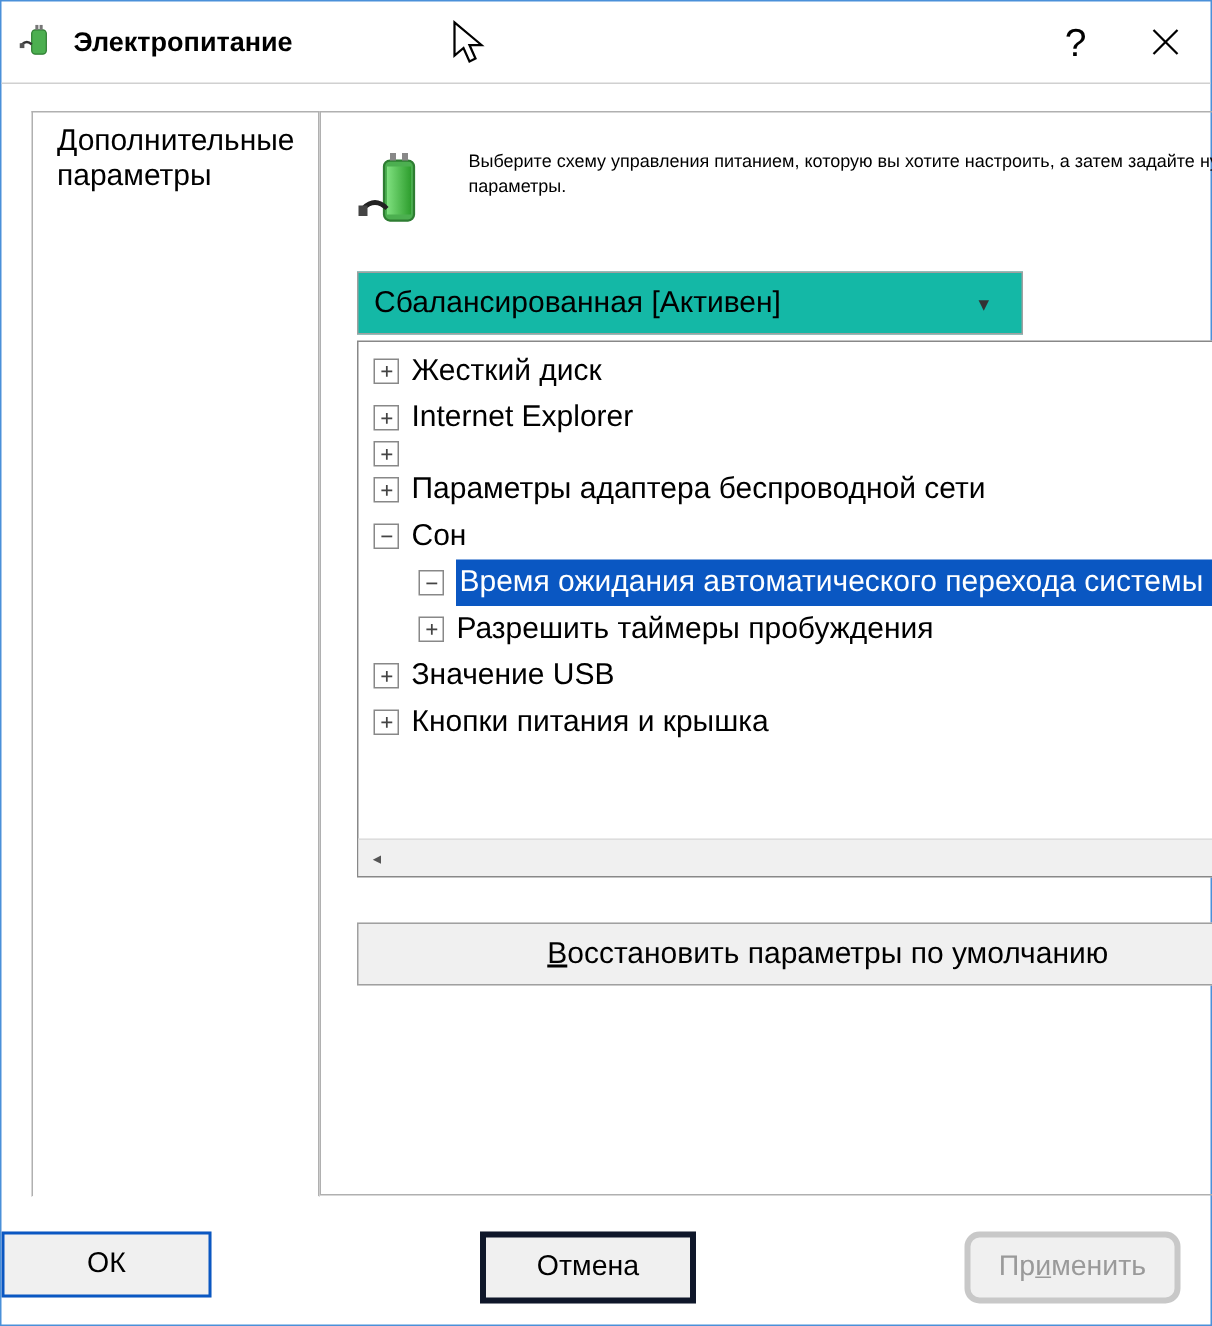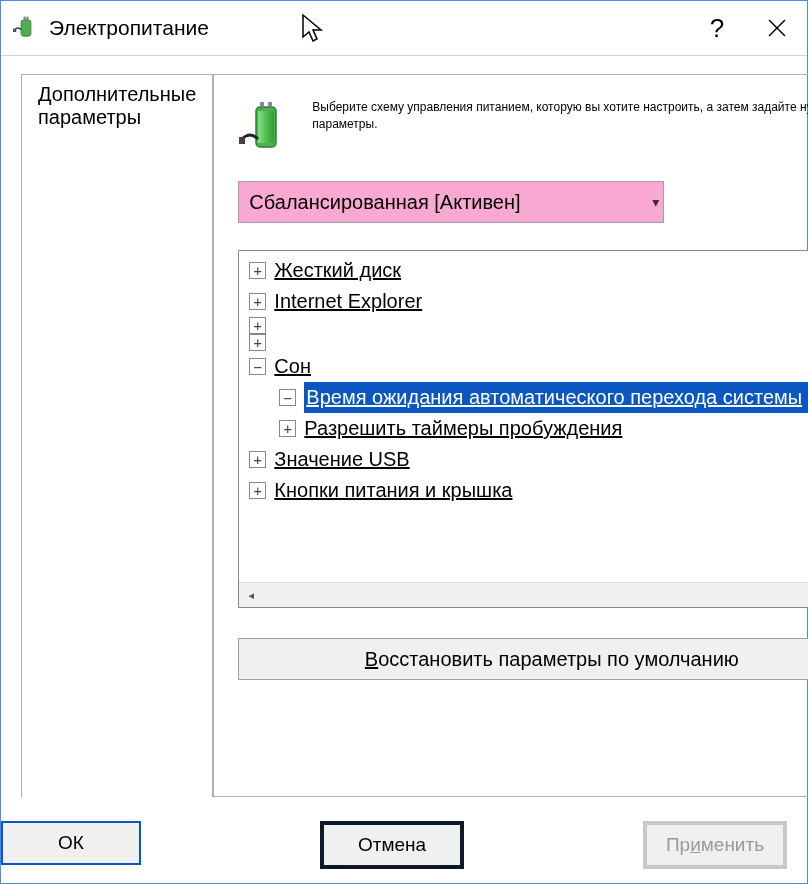--- a/index.html
+++ b/index.html
@@ -26,23 +26,24 @@
   padding: 0 0 0 12px;
   border-bottom: 1px solid #d0d0d0;
 }
 .title-icon {
   width: 26px;
   height: 26px;
   margin-right: 10px;
   flex: 0 0 auto;
 }
 .title-text {
-  font-size: 21px;
+  font-size: 18px;
   color: #000;
   flex: 1;
+  font-weight: bold;
 }
 .title-buttons {
   display: flex;
   align-items: center;
   height: 100%;
 }
 .title-btn {
   width: 60px;
   height: 54px;
   display: flex;
@@ -97,24 +98,24 @@
   font-size: 12px;
   line-height: 1.4;
   color: #000;
 }
 .scheme-select {
   width: 410px;
   height: 40px;
   border: 1px solid #a0a0a0;
   display: flex;
   align-items: center;
-  padding: 0 4px 0 10px;
+  padding: 0 22px 0 10px;
   font-size: 20px;
-  margin-bottom: 27px;
-  background: #f9a8d4;
+  margin-bottom: 4px;
+  background: #14b8a6;
   justify-content: space-between;
   cursor: pointer;
 }
 .scheme-select .chev {
   font-size: 14px;
   color: #333;
 }
 .tree-wrap {
   border: 1px solid #888;
   height: 356px;
@@ -145,21 +146,21 @@
   display: inline-flex;
   align-items: center;
   justify-content: center;
   font-size: 14px;
   line-height: 1;
   margin-right: 8px;
   color: #444;
   flex: 0 0 auto;
   font-family: monospace;
 }
-.tree-row .label { color: #000; text-decoration: underline; }
+.tree-row .label { color: #000; }
 .tree .lvl0 { padding-left: 4px; }
 .tree .lvl1 { padding-left: 34px; }
 .tree .lvl2 { padding-left: 66px; }
 .tree-row.selected .label {
   background: #0a57c2;
   color: #ffffff;
   padding: 0 4px 0 2px;
   display: inline-block;
   width: 550px;
   overflow: hidden;
@@ -241,20 +242,21 @@
   justify-content: center;
   font-size: 19px;
   cursor: pointer;
 }
 .btn.primary {
   border: 2px solid #0a57c2;
 }
 .btn.disabled {
   color: #9a9a9a;
   border-color: #c8c8c8;
+  border-radius: 10px;
 }
 .cursor-overlay {
   position: absolute;
   left: 300px;
   top: 12px;
   width: 24px;
   height: 32px;
   pointer-events: none;
 }
 </style>
@@ -330,20 +332,21 @@
             </div>
             <div class="tree-row lvl0">
               <span class="exp">+</span>
               <span class="label">Internet Explorer</span>
             </div>
             <div class="tree-row lvl0">
               <span class="exp">+</span>
             </div>
             <div class="tree-row lvl0">
               <span class="exp">+</span>
+              <span class="label">Параметры адаптера беспроводной сети</span>
             </div>
             <div class="tree-row lvl0">
               <span class="exp">−</span>
               <span class="label">Сон</span>
             </div>
             <div class="tree-row lvl1 selected">
               <span class="exp">−</span>
               <span class="label">Время ожидания автоматического перехода системы</span>
             </div>
             <div class="tree-row lvl1">

